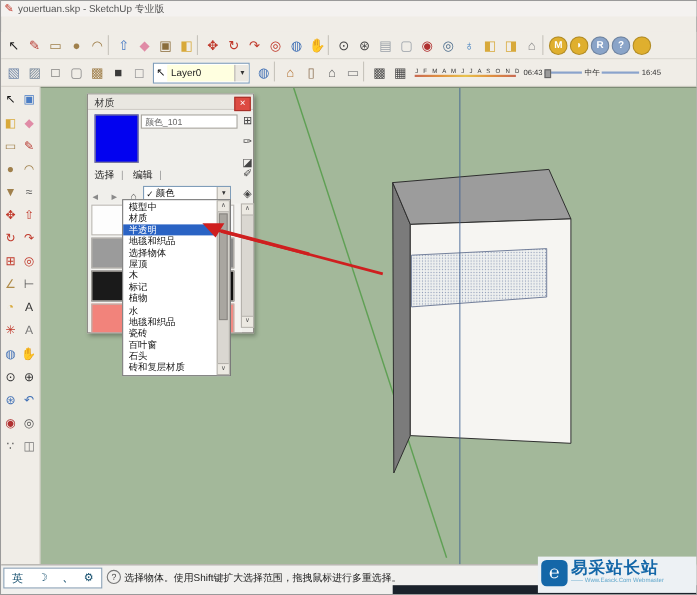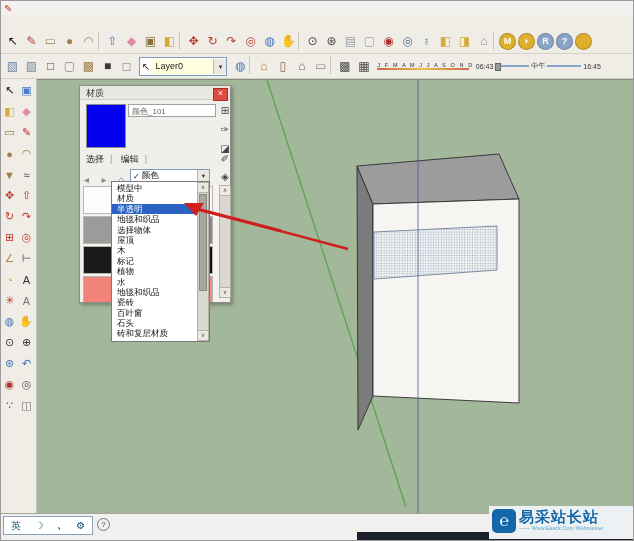--- a/index.html
+++ b/index.html
@@ -75,20 +75,21 @@
   #wm-sub{font-size:5.5px;color:#62a8cc;}
   #arrow-overlay{left:0;top:0;z-index:40;pointer-events:none;}
 </style>
 </head>
 <body>
 
 <div id="app">
 
   <div id="titlebar" class="abs">
     <span class="logo">✎</span>
+    <span>youertuan.skp - SketchUp 专业版</span>
   </div>
 
 
   <div id="toolbar1" class="toolbar abs">
       <span class="tbi" style="color: rgb(26, 26, 26);">↖</span>
       <span class="tbi" style="color: rgb(181, 52, 44);">✎</span>
       <span class="tbi" style="color: rgb(160, 128, 76);">▭</span>
       <span class="tbi" style="color: rgb(160, 128, 76);">●</span>
       <span class="tbi" style="color: rgb(160, 128, 76);">◠</span>
       <span class="tbi vsep"></span>
@@ -293,20 +294,21 @@
   </svg>
 
   <div id="statusbar" class="abs">
     <div id="ime-box">
       <span>英</span>
       <span>☽</span>
       <span>､</span>
       <span>⚙</span>
     </div>
     <div id="help-circle">?</div>
+    <div id="status-msg">选择物体。使用Shift键扩大选择范围，拖拽鼠标进行多重选择。</div>
   </div>
 
   <div id="wm-strip" class="abs"></div>
   <div id="watermark" class="abs">
     <div id="wm-logo">℮</div>
     <div>
       <div id="wm-title">易采站长站</div>
       <div id="wm-sub">—— Www.Easck.Com Webmaster</div>
     </div>
   </div>

